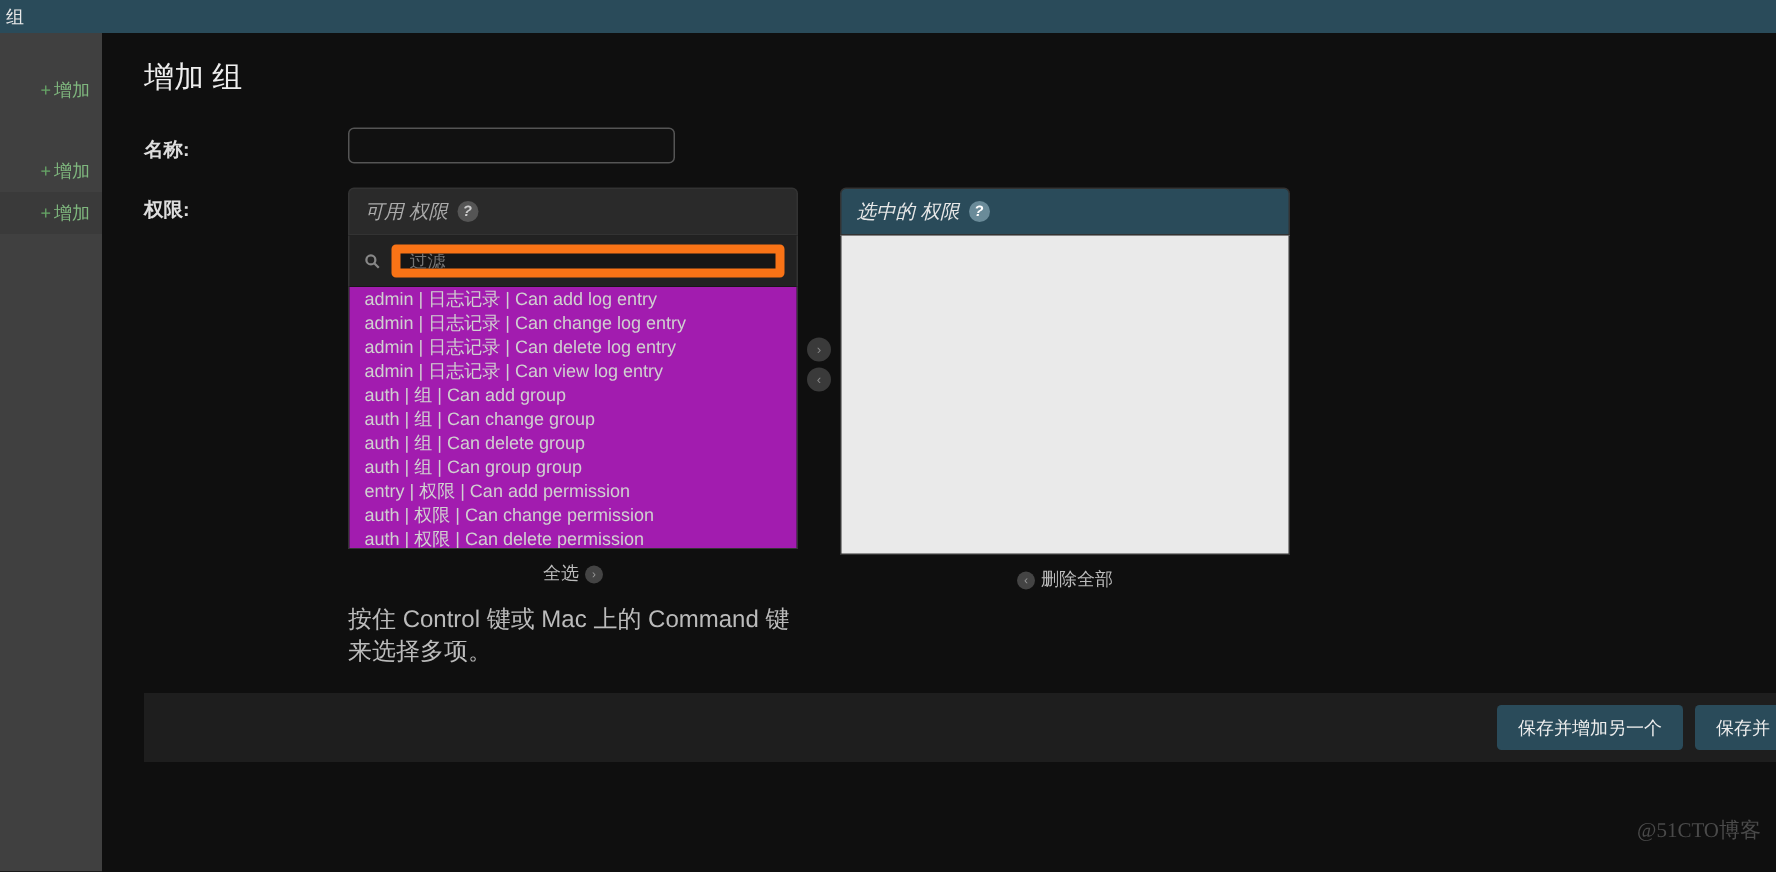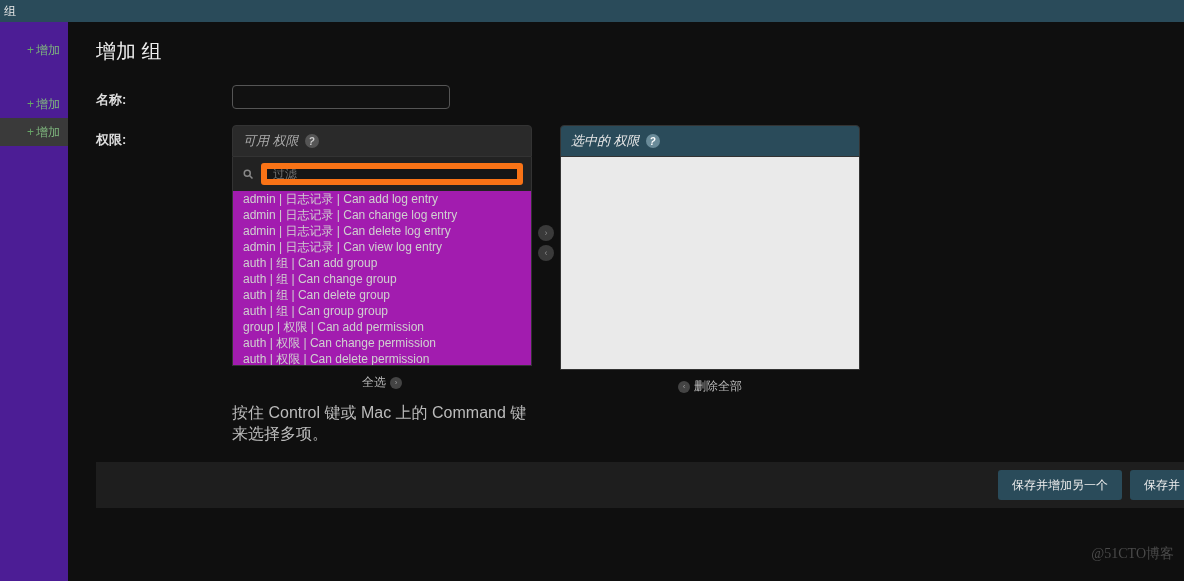--- a/index.html
+++ b/index.html
@@ -14,23 +14,23 @@
     background: #2a4b5a;
     height: 22px;
     color: #e8e8e8;
     padding-left: 4px;
     font-size: 12px;
     line-height: 22px;
   }
   .layout { display: flex; height: calc(100% - 22px); }
   .sidebar {
     width: 68px;
-    background: #4c1d95;
+    background: #404040;
     flex-shrink: 0;
-    padding-top: 14px;
+    padding-top: 24px;
   }
   .side-row {
     height: 28px;
     line-height: 28px;
     text-align: right;
     padding-right: 8px;
     font-size: 12px;
     color: #7fb77e;
     cursor: pointer;
   }
@@ -266,21 +266,21 @@
           </div>
           <div class="perm-list" id="avail-list">
               <div class="perm-item">admin | 日志记录 | Can add log entry</div>
               <div class="perm-item">admin | 日志记录 | Can change log entry</div>
               <div class="perm-item">admin | 日志记录 | Can delete log entry</div>
               <div class="perm-item">admin | 日志记录 | Can view log entry</div>
               <div class="perm-item">auth | 组 | Can add group</div>
               <div class="perm-item">auth | 组 | Can change group</div>
               <div class="perm-item">auth | 组 | Can delete group</div>
               <div class="perm-item">auth | 组 | Can group group</div>
-              <div class="perm-item">group | 权限 | Can add permission</div>
+              <div class="perm-item">entry | 权限 | Can add permission</div>
               <div class="perm-item">auth | 权限 | Can change permission</div>
               <div class="perm-item">auth | 权限 | Can delete permission</div>
             </div>
           <div class="sel-footer">
             <a>
               <span>全选</span>
               <span class="circle-icon">›</span>
             </a>
           </div>
           <div class="hint">按住 Control 键或 Mac 上的 Command 键来选择多项。</div>

